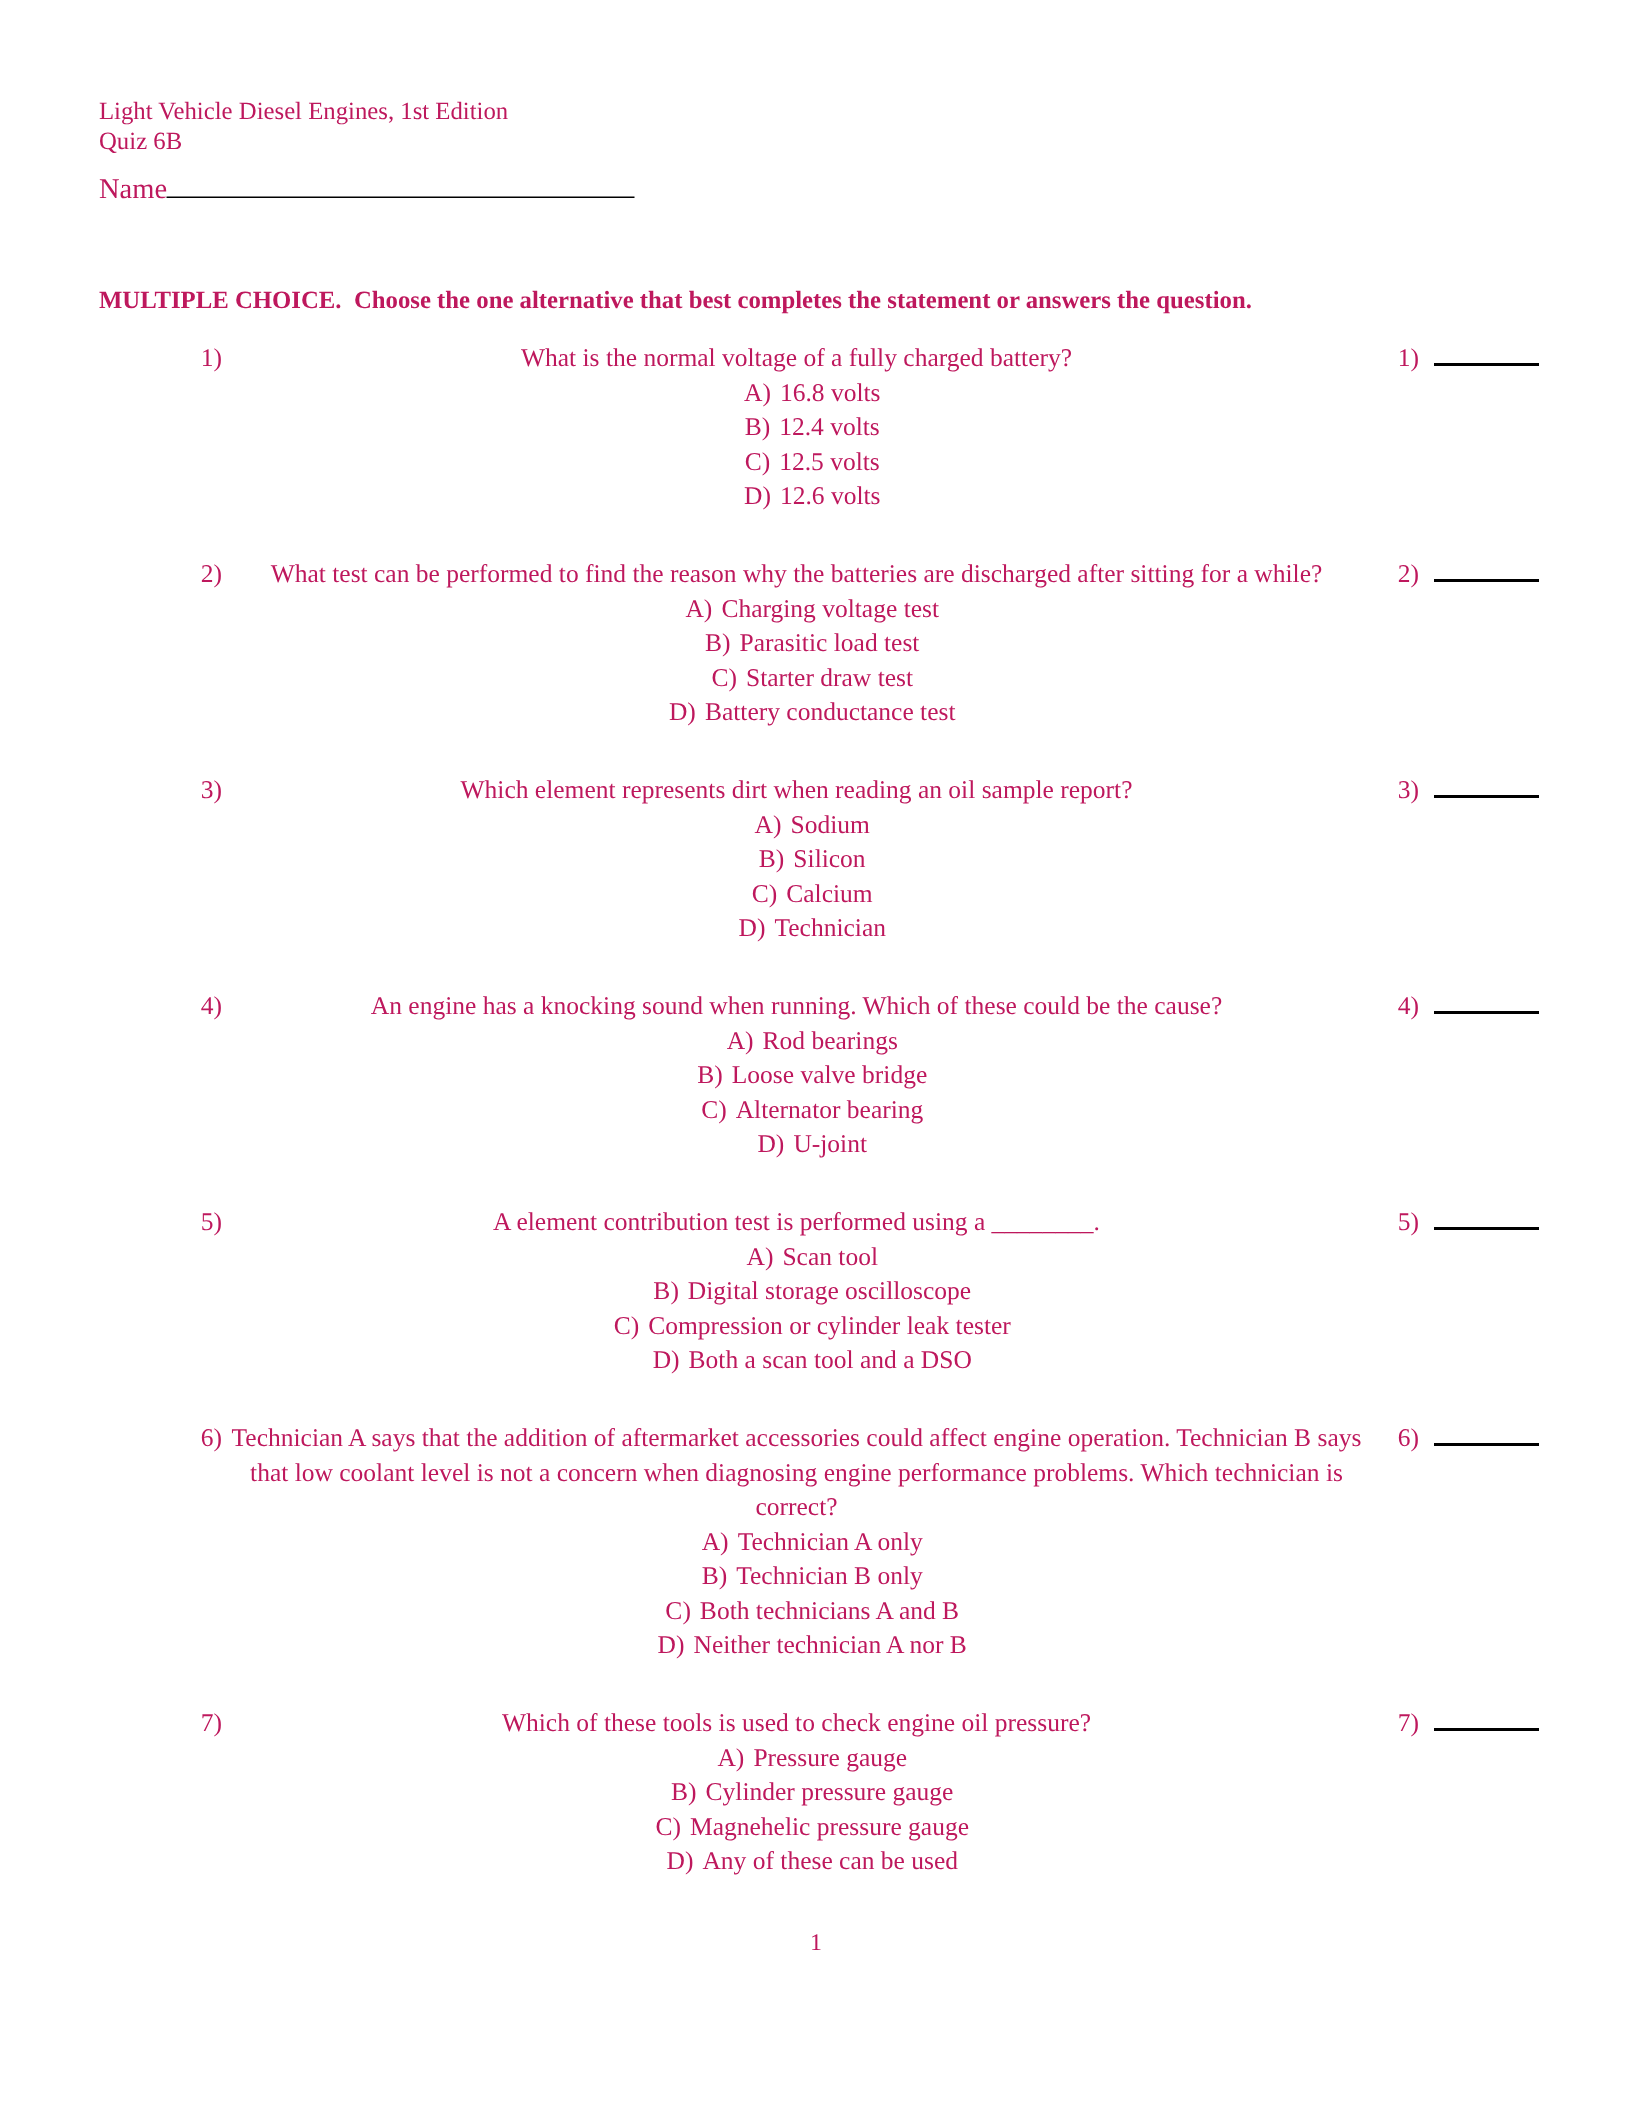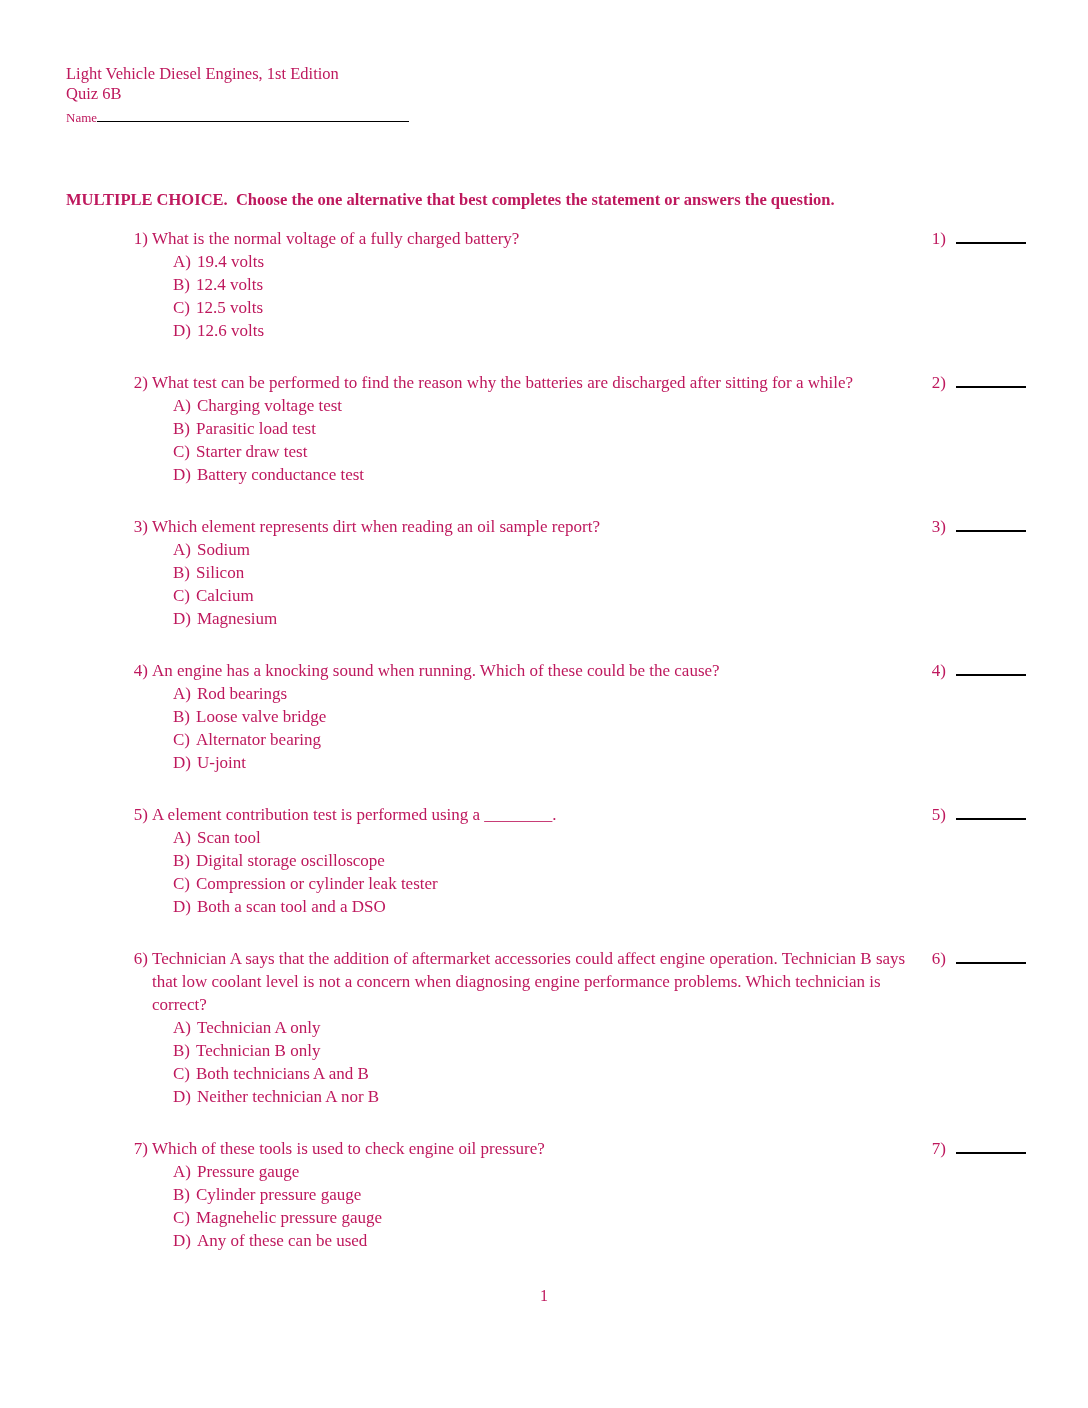--- a/index.html
+++ b/index.html
@@ -19,22 +19,22 @@
   .header {
     position: absolute;
     left: 66px;
     top: 64px;
     font-size: 16.5px;
     line-height: 20px;
   }
   .name-row {
     position: absolute;
     left: 66px;
-    top: 106px;
-    font-size: 13px;
+    top: 116px;
+    font-size: 19px;
     line-height: 20px;
     white-space: nowrap;
   }
   .name-underline {
     display: inline-block;
     width: 312px;
     height: 15px;
     border-bottom: 1.5px solid #000;
     vertical-align: baseline;
   }
@@ -60,20 +60,21 @@
     line-height: 23px;
   }
   .q-num {
     flex: 0 0 22px;
     text-align: right;
     margin-right: 4px;
     white-space: nowrap;
   }
   .q-main {
     width: 758px;
+    text-align: center;
   }
   .q-options {
     padding-left: 21px;
   }
   .option .o-label {
     margin-right: 6px;
   }
   .q-answer {
     margin-left: auto;
     white-space: nowrap;
@@ -109,21 +110,21 @@
   </div>
 
   <div class="instruction">MULTIPLE CHOICE.  Choose the one alternative that best completes the statement or answers the question.</div>
 
   <div class="questions">
   <div class="question">
     <span class="q-num">1)</span>
     <div class="q-main">
       <div class="q-text">What is the normal voltage of a fully charged battery?</div>
       <div class="q-options">
-            <div class="option"><span class="o-label">A)</span><span class="o-text">19.4 volts</span></div>
+            <div class="option"><span class="o-label">A)</span><span class="o-text">16.8 volts</span></div>
             <div class="option"><span class="o-label">B)</span><span class="o-text">12.4 volts</span></div>
             <div class="option"><span class="o-label">C)</span><span class="o-text">12.5 volts</span></div>
             <div class="option"><span class="o-label">D)</span><span class="o-text">12.6 volts</span></div>
           </div>
     </div>
     <div class="q-answer">
       <span class="a-num">1)</span><span class="a-blank"></span>
     </div>
   </div>
 
@@ -144,21 +145,21 @@
   </div>
 
   <div class="question">
     <span class="q-num">3)</span>
     <div class="q-main">
       <div class="q-text">Which element represents dirt when reading an oil sample report?</div>
       <div class="q-options">
             <div class="option"><span class="o-label">A)</span><span class="o-text">Sodium</span></div>
             <div class="option"><span class="o-label">B)</span><span class="o-text">Silicon</span></div>
             <div class="option"><span class="o-label">C)</span><span class="o-text">Calcium</span></div>
-            <div class="option"><span class="o-label">D)</span><span class="o-text">Magnesium</span></div>
+            <div class="option"><span class="o-label">D)</span><span class="o-text">Technician</span></div>
           </div>
     </div>
     <div class="q-answer">
       <span class="a-num">3)</span><span class="a-blank"></span>
     </div>
   </div>
 
   <div class="question">
     <span class="q-num">4)</span>
     <div class="q-main">

